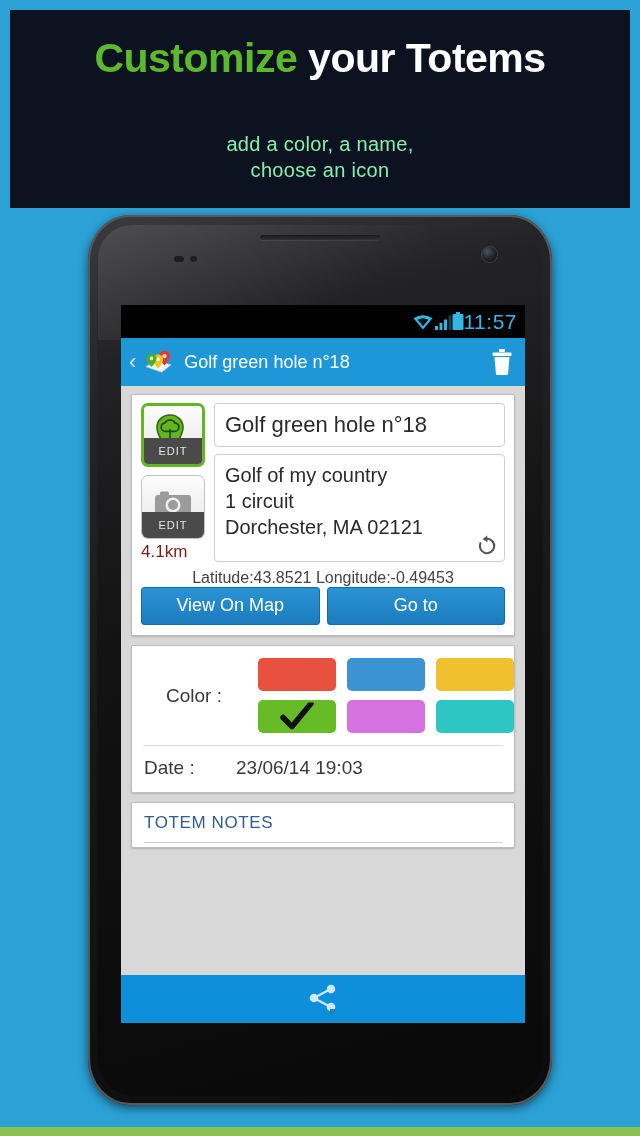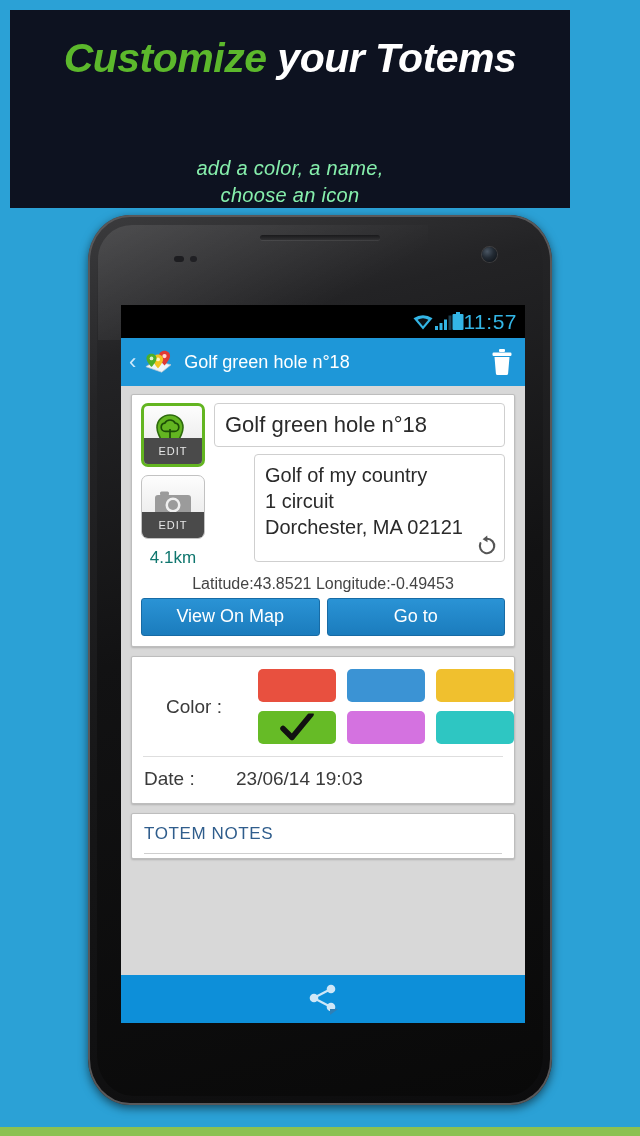--- a/index.html
+++ b/index.html
@@ -11,23 +11,23 @@
   }
 
   
   .bottom-strip{
     position:absolute; left:0; bottom:0; width:640px; height:9px;
     background:#8cc152;
   }
 
   
   .banner{
-    position:absolute; left:10px; top:10px; width:560px; height:198px;
+    position:absolute; left:10px; top:10px; width:620px; height:198px;
     background:#0d1220;
-    display:flex; flex-direction:column; align-items:center; justify-content:space-between;font-style:italic;
+    display:flex; flex-direction:column; align-items:center; justify-content:flex-start;
   }
   .banner-title{
     margin-top:25px;
     font-size:41px; font-weight:bold; letter-spacing:-0.5px;
     white-space:nowrap;
   }
   .banner-title .hl{ color:#5cb82c; }
   .banner-title .rest{ color:#ffffff; }
   .banner-sub{
     margin-top:49px;
@@ -139,37 +139,37 @@
   .thumb.plain{ border:1px solid #c2c2c2; }
   .thumb-edit{
     position:absolute; left:0; right:0; bottom:0; height:26px;
     background:#4a4a4a;
     color:#e6e6e6; font-size:11px; letter-spacing:1px;
     display:flex; align-items:center; justify-content:center;
   }
   .thumb-art{ position:absolute; left:0; right:0; top:0; bottom:0;
               display:flex; align-items:center; justify-content:center; }
   .dist{
-    text-align:center; color:#0f766e; font-size:17px; margin-top:9px;
+    color:#7f1d1d; font-size:17px; margin-top:3px;
   }
   .c1-right{ flex:1 1 auto; display:flex; flex-direction:column; gap:7px; }
   .field{
     border:1px solid #cfcfcf; border-radius:4px; background:#fff;
     padding:7px 10px;
     color:#2a2a2a;
   }
   .field-name{ font-size:22px; line-height:1.25; }
   .field-addr{ font-size:20px; line-height:1.32; position:relative; min-height:92px;
-               padding-bottom:20px;margin-left:40px; }
+               padding-bottom:20px; }
   .refresh{ position:absolute; right:6px; bottom:4px; width:22px; height:22px; }
   .coords{
     text-align:center; color:#444; font-size:16px;
     margin-top:7px;
   }
-  .btn-row{ display:flex; gap:7px; margin-top:5px; }
+  .btn-row{ display:flex; gap:7px; }
   .btn{
     flex:1 1 0; text-align:center;
     background:linear-gradient(#2a93d5,#1b7cbd);
     border:1px solid #176ba5; border-radius:3px;
     color:#ffffff; font-size:18px;
     padding:7px 0 8px 0;
   }
 
   
   .c2{ padding:0; }

